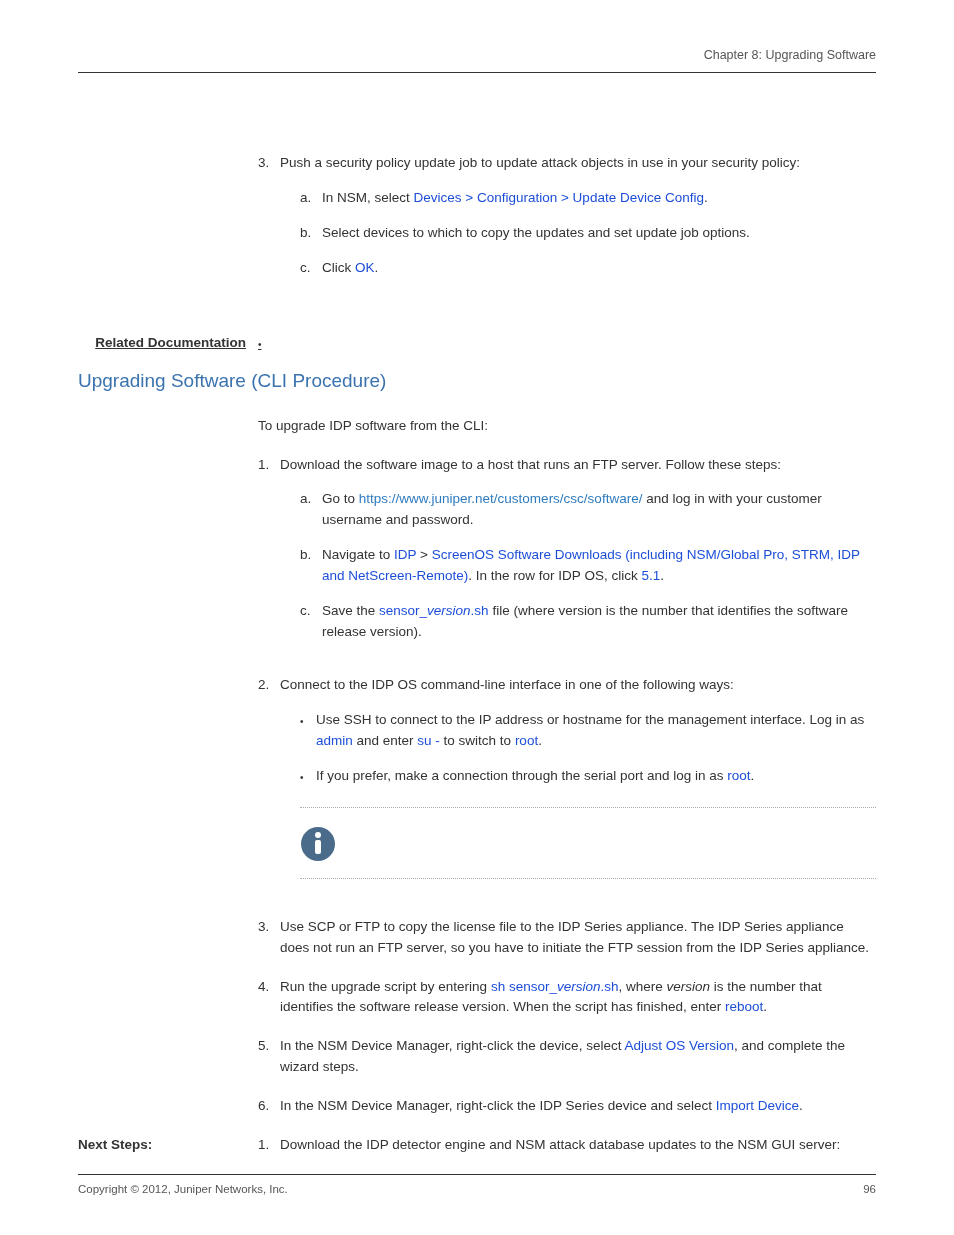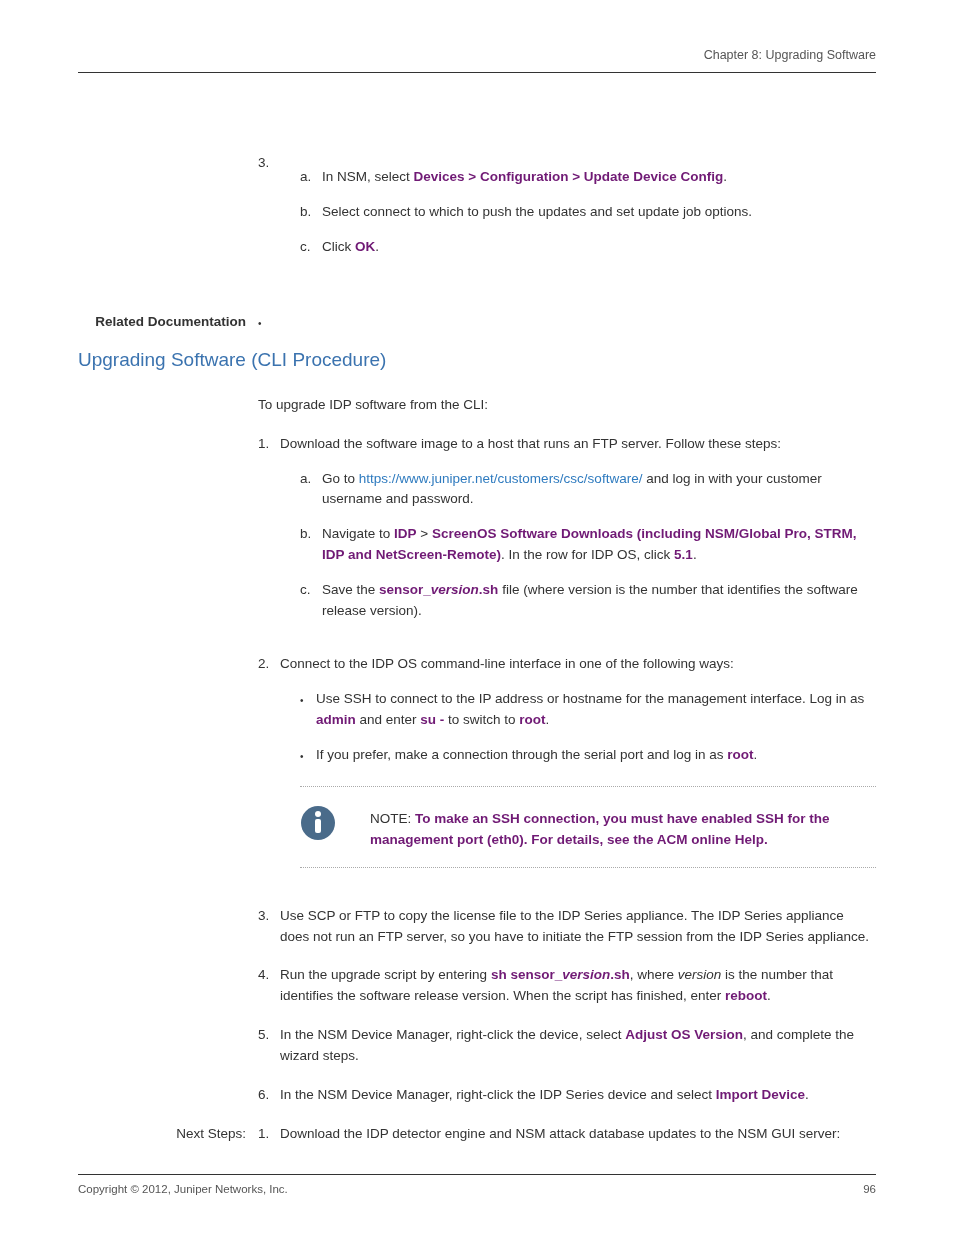--- a/index.html
+++ b/index.html
@@ -62,20 +62,21 @@
     flex-shrink: 0;
     font-size: 10px;
     padding-top: 4px;
   }
   .ul-sub .li .body { flex: 1; }
   .related-block {
     display: flex;
     margin-top: 40px;
     margin-bottom: 16px;
     line-height: 1.55;
+    text-decoration: underline;
   }
   .related-label {
     width: 180px;
     padding-right: 12px;
     flex-shrink: 0;
     text-align: right;
     font-weight: bold;
     box-sizing: border-box;
   }
   .related-body {
@@ -121,68 +122,69 @@
   }
   .next-steps-row {
     display: flex;
     margin-top: 10px;
     line-height: 1.55;
   }
   .next-steps-label {
     width: 180px;
     padding-right: 12px;
     flex-shrink: 0;
-    text-align: right;
-    font-weight: normal;
+    text-align: left;
+    font-weight: bold;
     box-sizing: border-box;
   }
   .next-steps-body {
     flex: 1;
   }
   .footer {
     position: absolute;
     bottom: 40px;
     left: 78px;
     right: 78px;
     border-top: 1px solid #333;
     padding-top: 8px;
     font-size: 11.5px;
     color: #555;
     display: flex;
     justify-content: space-between;
     gap: 29px;
   }
-  b { font-weight: bold; color: #701a75; }
+  b { font-weight: normal; color: #1d4ed8; }
   em { font-style: italic; }
 </style>
 </head>
 <body>
 
 <div class="page">
 
   <div class="running-header">
     <span>Chapter 8: Upgrading Software</span>
   </div>
 
   <div class="content">
 
     <div class="main-col">
       <div class="ol-num">
         <div class="num">3.</div>
         <div class="body">
+          <span>Push a security policy update job to update attack objects in use in your security policy:</span>
           <div class="ol-sub">
             <div class="ol-num">
               <div class="num">a.</div>
               <div class="body">
                 <span>In NSM, select </span><b>Devices &gt; Configuration &gt; Update Device Config</b><span>.</span>
               </div>
             </div>
             <div class="ol-num">
               <div class="num">b.</div>
-              <div class="body">Select connect to which to push the updates and set update job options.</div>
+              <div class="body">Select devices to which to copy the updates and set update job options.</div>
             </div>
             <div class="ol-num">
               <div class="num">c.</div>
               <div class="body">
                 <span>Click </span><b>OK</b><span>.</span>
               </div>
             </div>
           </div>
         </div>
       </div>
@@ -246,23 +248,20 @@
             </div>
           </div>
 
           
           <div class="note-box">
             <svg class="note-icon" viewBox="0 0 36 36">
               <circle cx="18" cy="18" r="17" fill="#4a6b8a"></circle>
               <circle cx="18" cy="9" r="3" fill="#fff"></circle>
               <rect x="15" y="14" width="6" height="14" rx="2" fill="#fff"></rect>
             </svg>
-            <div class="note-text">
-              <span>NOTE:  </span><b>To make an SSH connection, you must have enabled SSH for the management port (eth0). For details, see the ACM online Help.</b>
-            </div>
           </div>
         </div>
       </div>
 
       <div class="ol-num">
         <div class="num">3.</div>
         <div class="body">Use SCP or FTP to copy the license file to the IDP Series appliance. The IDP Series appliance does not run an FTP server, so you have to initiate the FTP session from the IDP Series appliance.</div>
       </div>
 
       <div class="ol-num">

